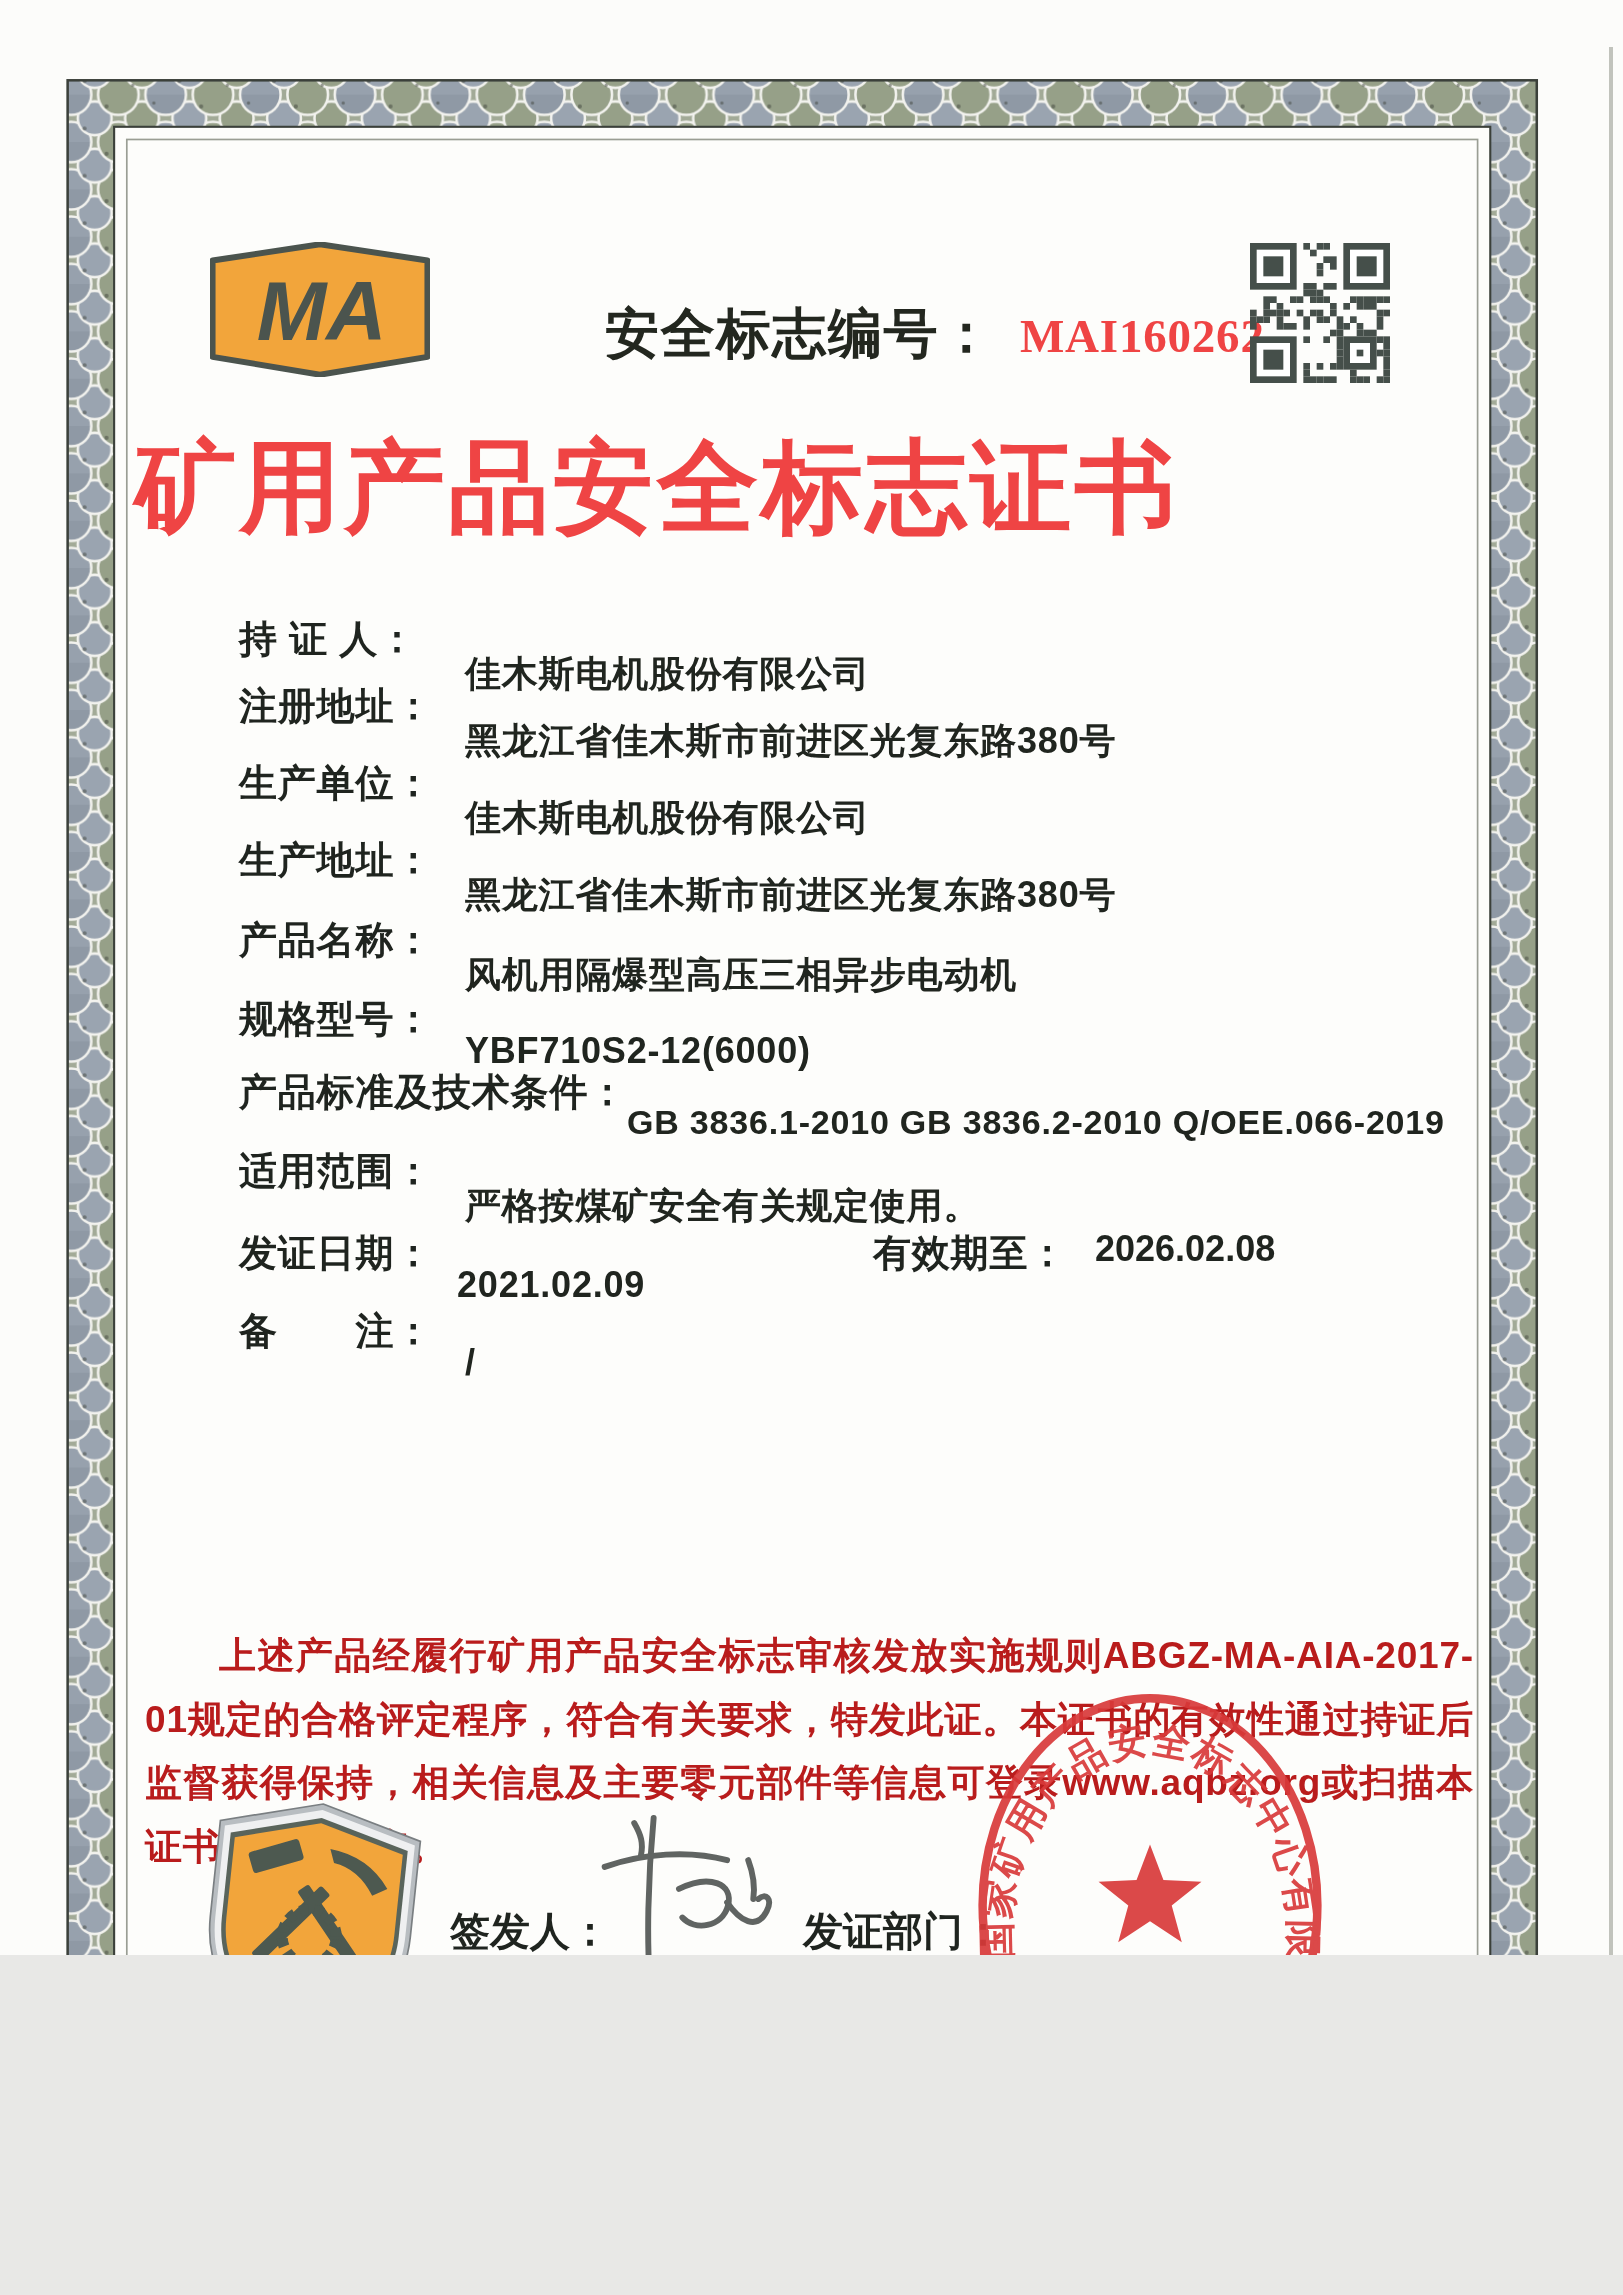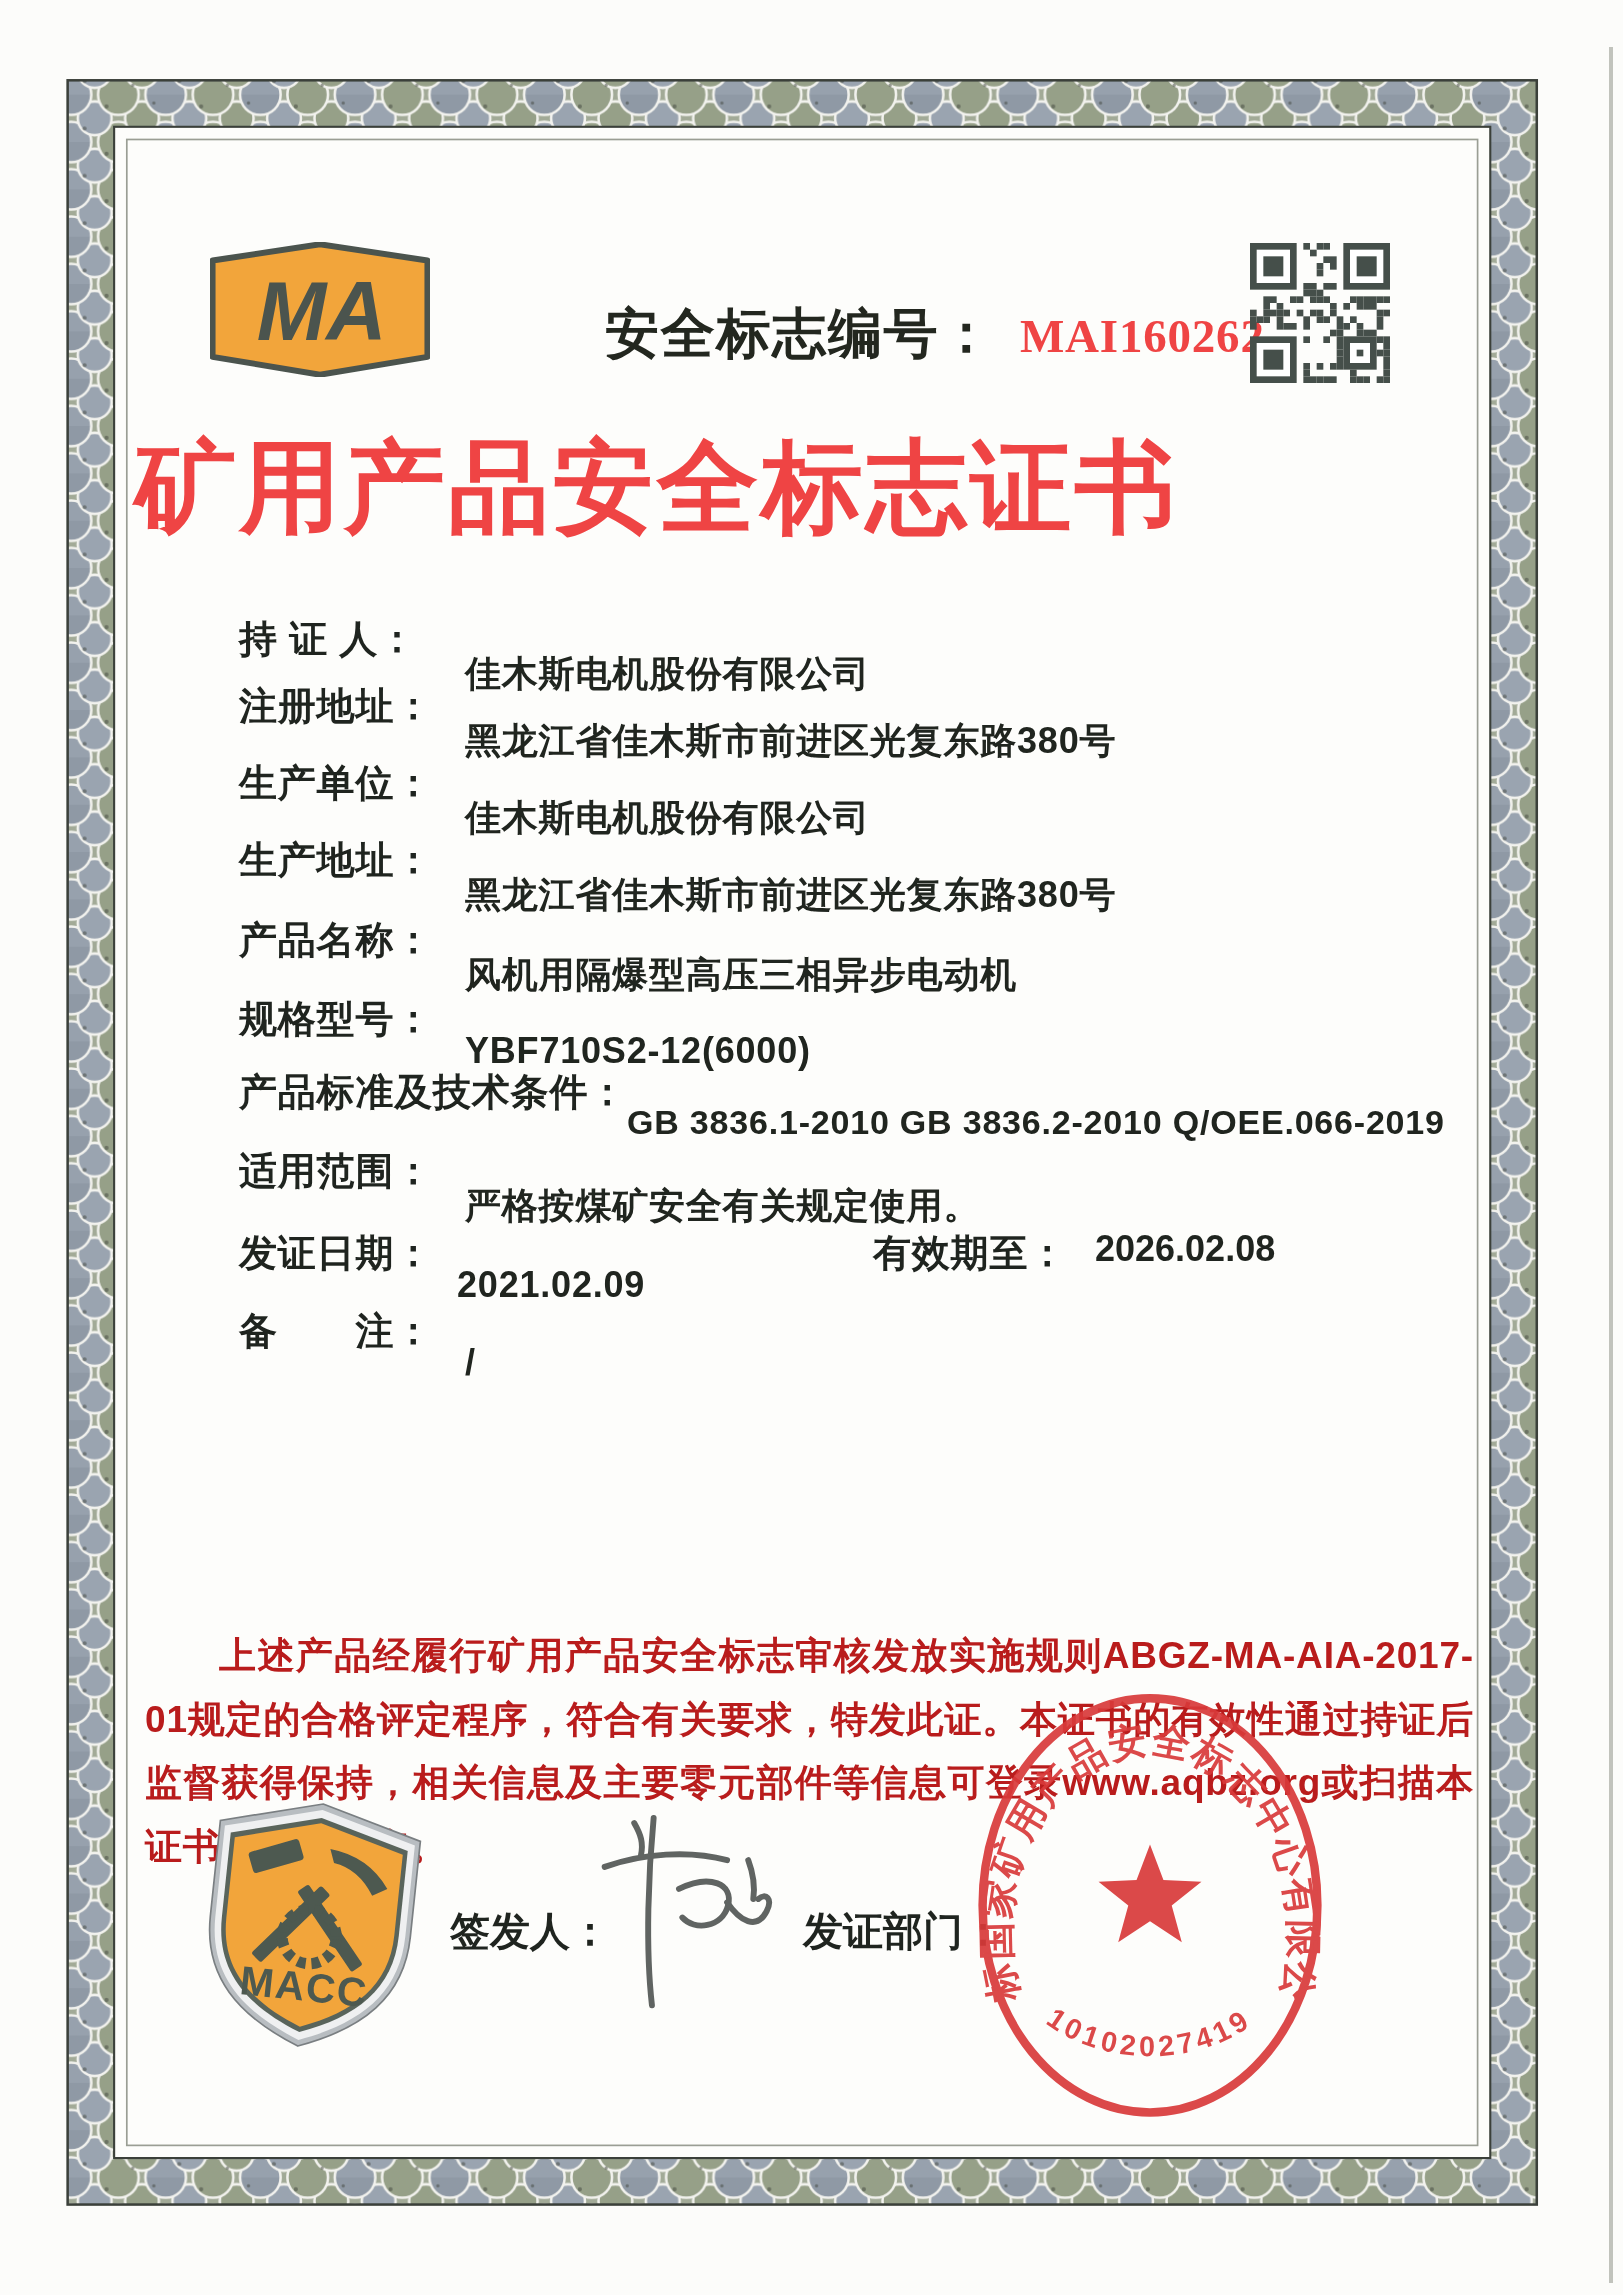--- a/index.html
+++ b/index.html
@@ -1,17 +1,17 @@
 <!DOCTYPE html>
 <html style="font-size:13.5px"><head>
 <meta charset="utf-8">
 <style>
   html,body{margin:0;padding:0;background:#e8e8e6;}
   .page{
-    position:relative; width:1623px; height:2295px; margin:0 auto;
+    position:relative; width:1623px; height:1955px; margin:0 auto;
     background:#fcfcfa; overflow:hidden;
     font-family:"Liberation Sans", sans-serif; color:#1f241f;
   }
   .frame-svg{position:absolute; left:0; top:0; width:1623px; height:2295px;}
   .scan-strip{position:absolute; left:1609px; top:47px; width:4.2px; height:2236px;
     background:#b6b9b0; opacity:.85;}
   
   .ma-badge{position:absolute; left:210px; top:242px; width:220px; height:135px;}
   .cert-no{position:absolute; left:605px; top:298px; white-space:nowrap;}
   .cert-no .lbl{font-size:54px; font-weight:800; letter-spacing:1.7px; color:#23271f;}

